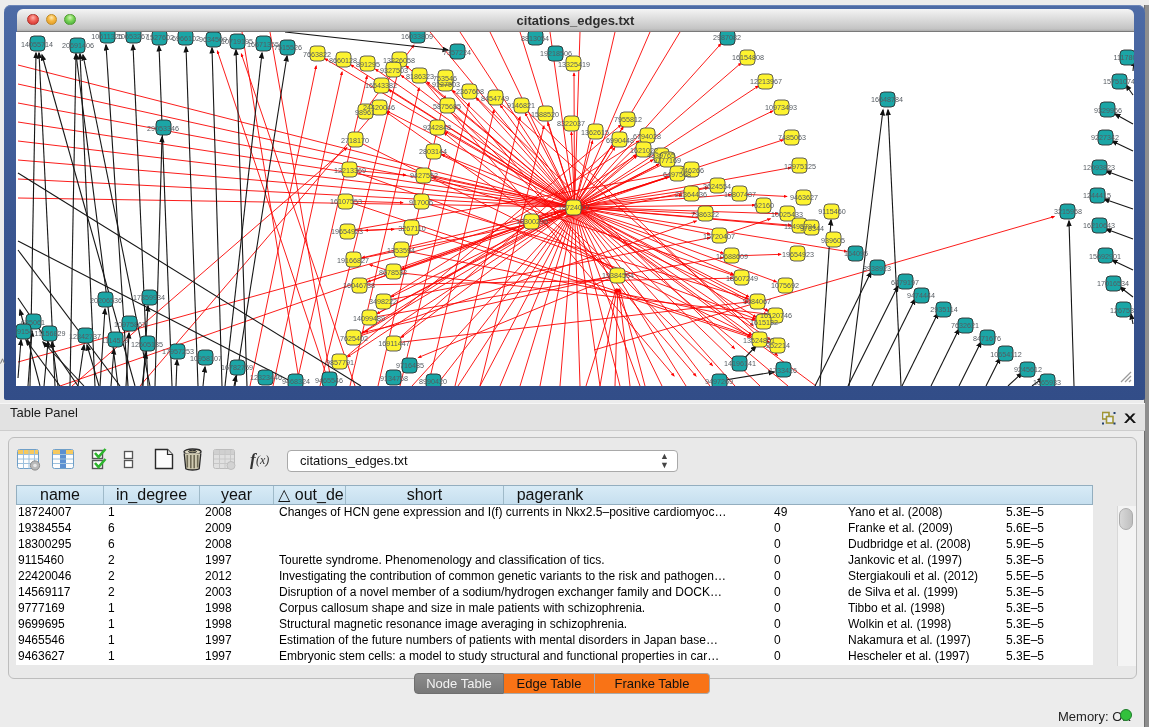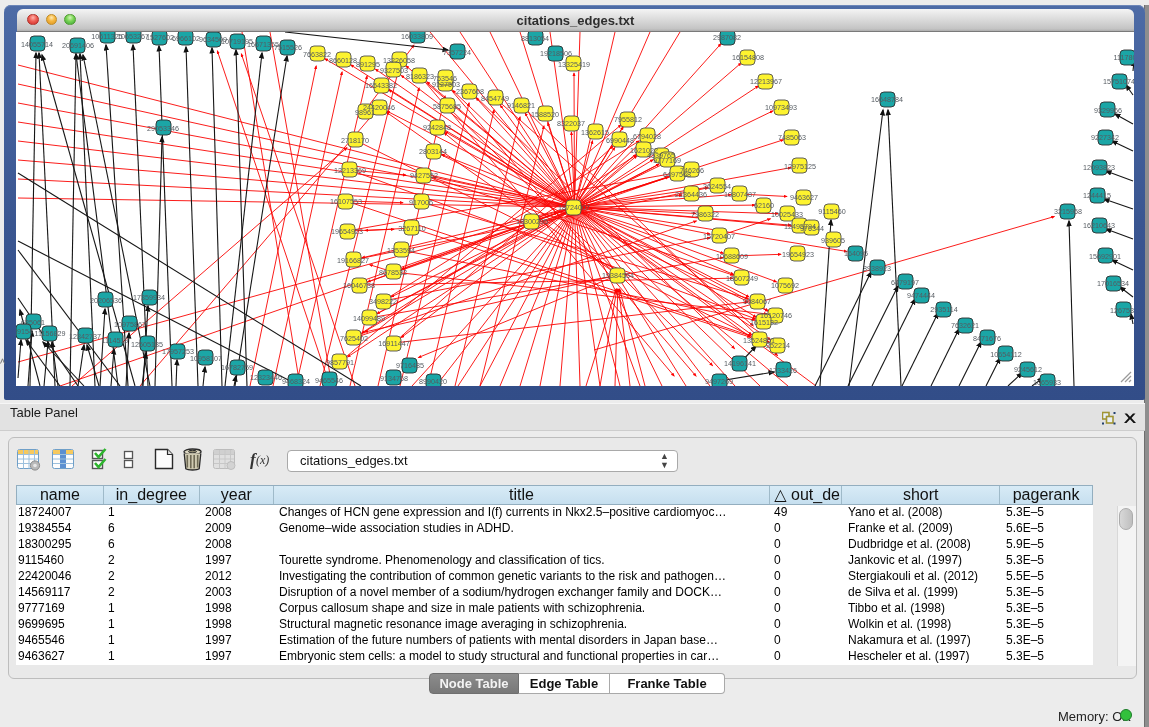--- a/index.html
+++ b/index.html
@@ -41,22 +41,22 @@
 .thead span { display:block; text-align:center; line-height:18px; border-right:1px solid #9fbac9; overflow:hidden; white-space:nowrap; }
 .h0{width:87px} .h1{width:96px} .h2{width:74px} .h3{width:497px} .h4{width:72px;text-align:right;padding-left:4px} .h5{width:158px} .h6{width:92px;border-right:none!important}
 .tbody { left:16px; top:505px; width:1077px; height:160px; background:#fff; font-size:12px; color:#000; }
 .tr { position:relative; height:16px; line-height:15.5px; white-space:nowrap; }
 .tr span { position:absolute; overflow:hidden; white-space:nowrap; }
 .c0{left:2px;width:84px} .c1{left:92px;width:90px} .c2{left:189px;width:70px}
 .c3{left:263px;width:492px} .c4{left:758px;width:70px} .c5{left:832px;width:168px}
 .c6{left:990px;width:86px}
 .vsb { left:1117px; top:506px; width:19px; height:160px; background:#f4f4f4; border-left:1px solid #d8d8d8; }
 .vthumb { left:1119px; top:508px; width:14px; height:22px; background:linear-gradient(90deg,#d8d8d8,#bfbfbf); border:1px solid #ababab; border-radius:7px; }
-.tabs { left:429px; top:673px; height:36px; display:flex; font-size:13px;font-weight:bold; }
-.tab { height:21px; line-height:19px; text-align:center; background:#ffffff;
+.tabs { left:414px; top:673px; height:36px; display:flex; font-size:13px; }
+.tab { height:21px; line-height:19px; text-align:center; background:#f97316;
   border:1px solid #a9a9a9; border-left:none; color:#111; }
 .tab.sel { background:linear-gradient(#8c8c8c,#787878); color:#f3f3f3; border:1px solid #6f6f6f; border-radius:4px 0 0 4px; }
 .tab.last { border-radius:0 4px 4px 0; }
 .mem { left:1058px; top:709px; font-size:13px; color:#222; }
 .dot { left:1120px; top:709px; width:12px; height:12px; border-radius:50%;
   background:#32c13c; border:1px solid #1c7c28; }
 </style></head>
 <body>
 <div class="abs rightstrip"></div>
 <div class="abs frame"></div>
@@ -634,40 +634,38 @@
  <circle cx="19" cy="18.5" r="4" fill="#c2c2c2" stroke="#9a9a9a"></circle>
 </g>
 <text x="234" y="18" font-family="Liberation Serif, serif" font-style="italic" font-weight="bold" font-size="17" fill="#333">f</text>
 <text x="240" y="17" font-family="Liberation Serif, serif" font-style="italic" font-size="12" fill="#333">(x)</text>
 </svg></div>
 <div class="abs dd">citations_edges.txt<span class="ddar">▲<br>▼</span></div>
 <div class="abs thead">
     <span class="h0">name</span>
     <span class="h1">in_degree</span>
     <span class="h2">year</span>
-    <span class="h3">title</span>
     <span class="h4">△ out_de…</span>
     <span class="h5">short</span>
     <span class="h6">pagerank</span>
   </div>
 <div class="abs tbody">
 <div class="tr">
       <span class="c0">18724007</span>
       <span class="c1">1</span>
       <span class="c2">2008</span>
       <span class="c3">Changes of HCN gene expression and I(f) currents in Nkx2.5–positive cardiomyoc…</span>
       <span class="c4">49</span>
       <span class="c5">Yano et al. (2008)</span>
       <span class="c6">5.3E–5</span>
     </div>
 <div class="tr">
       <span class="c0">19384554</span>
       <span class="c1">6</span>
       <span class="c2">2009</span>
-      <span class="c3">Genome–wide association studies in ADHD.</span>
       <span class="c4">0</span>
       <span class="c5">Franke et al. (2009)</span>
       <span class="c6">5.6E–5</span>
     </div>
 <div class="tr">
       <span class="c0">18300295</span>
       <span class="c1">6</span>
       <span class="c2">2008</span>
       <span class="c4">0</span>
       <span class="c5">Dudbridge et al. (2008)</span>

